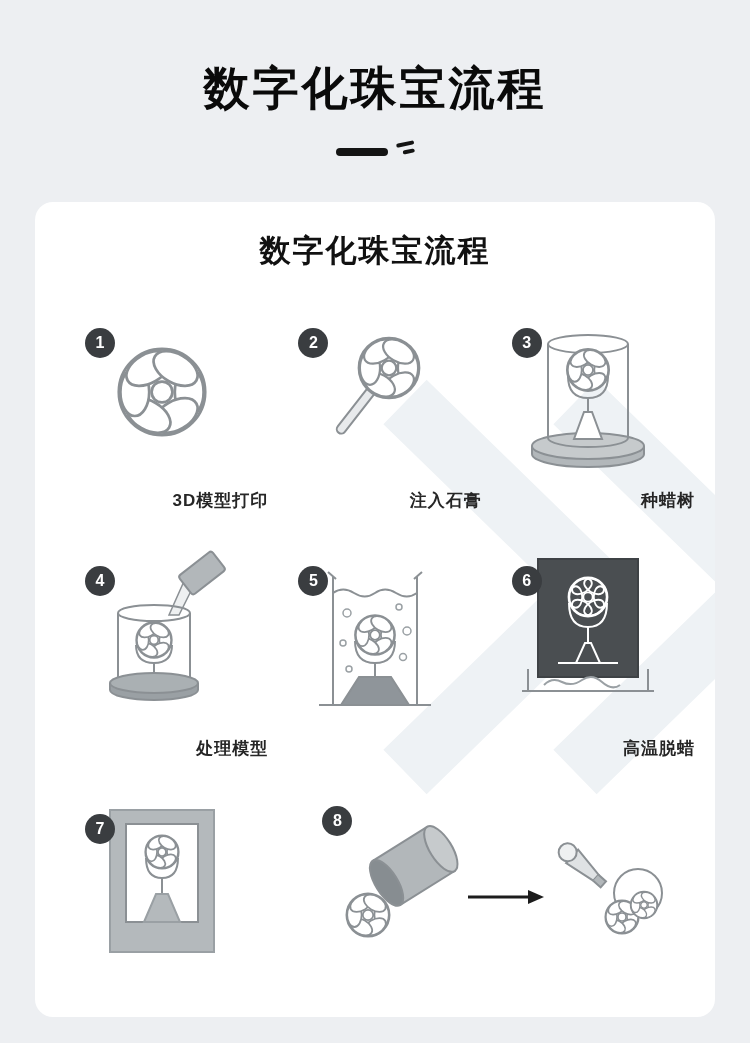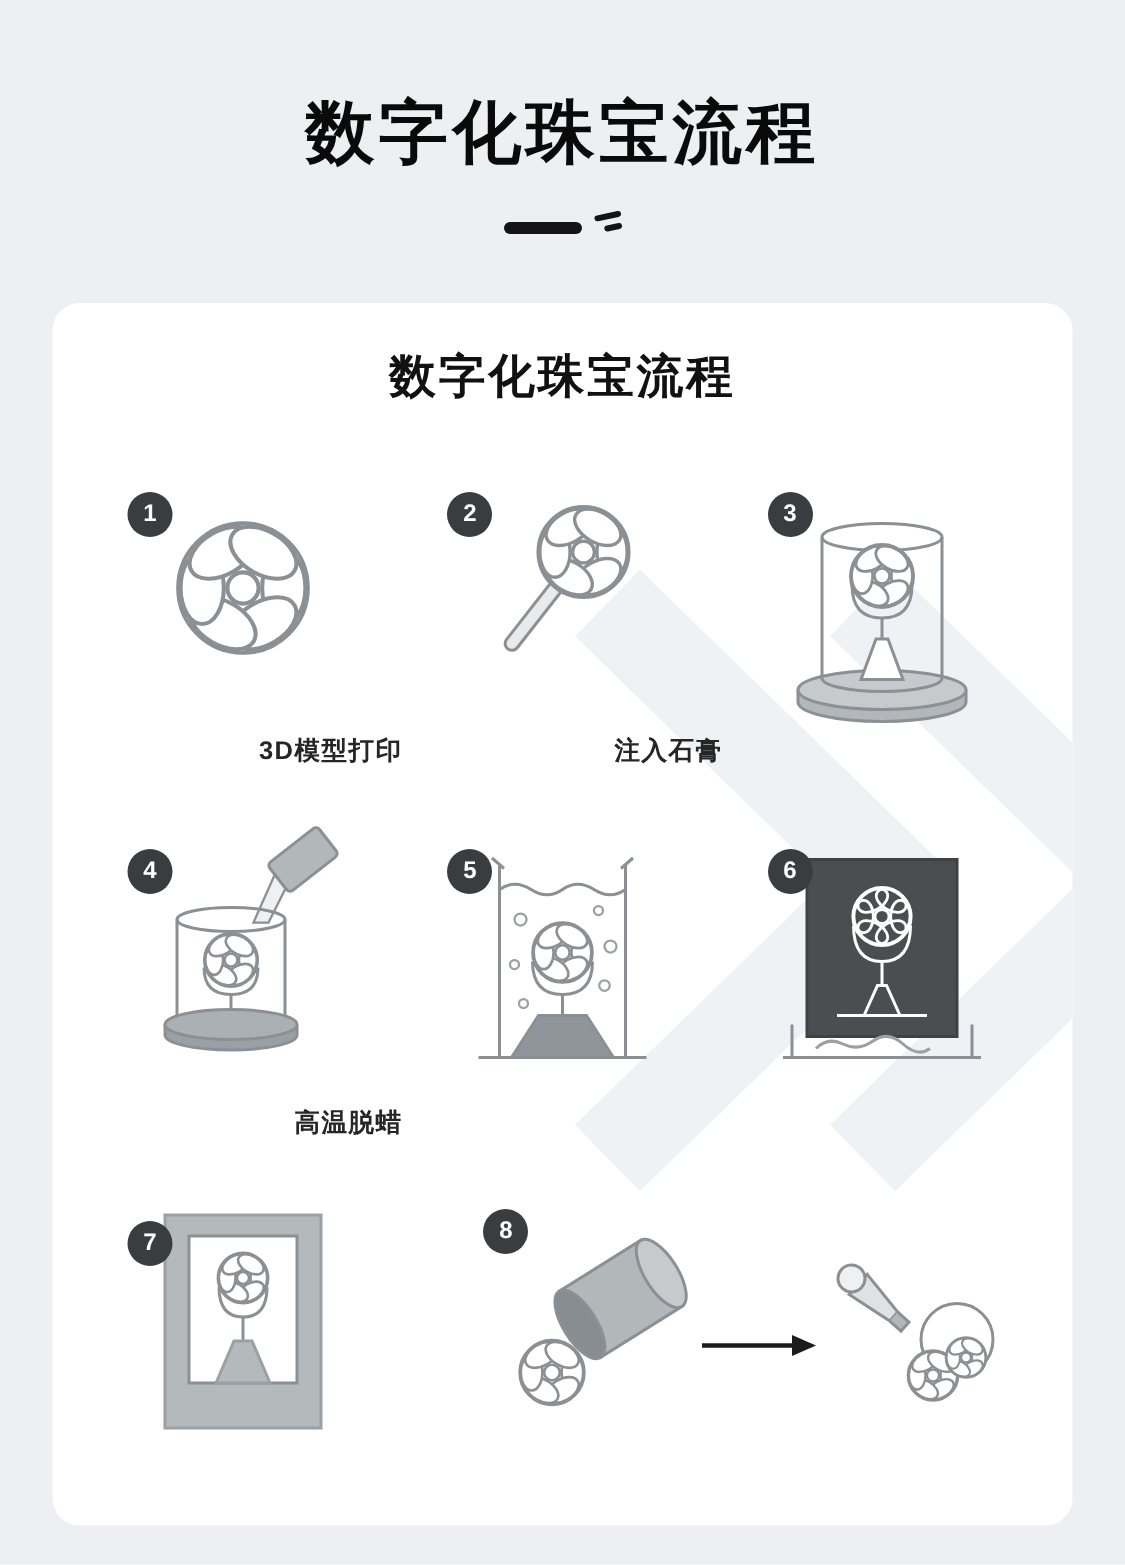--- a/index.html
+++ b/index.html
@@ -143,20 +143,21 @@
             <path d="M50 36 V130 M130 36 V130" stroke="#8b9094" stroke-width="2" fill="none"></path>
             <path d="M50 130 a40 9 0 0 0 80 0" fill="none" stroke="#8b9094" stroke-width="2"></path>
             <g stroke="#8b9094" fill="none" stroke-width="2">
               <path d="M70 68 Q70 90 90 90 Q110 90 110 68"></path>
               <path d="M90 90 V104"></path>
               <path d="M76 131 L86 104 h8 L104 131 Z" fill="#fff"></path>
             </g>
             <use href="#knotg" transform="translate(90,62) scale(0.78)" fill="#fff" stroke="#8b9094" stroke-width="2.4"></use>
           </svg>
         </div>
+        <div class="step-label">种蜡树</div>
       </div>
 
       <div class="cell">
         <span class="badge">4</span>
         <div class="illus">
           <svg width="180" height="172" viewBox="0 0 180 172">
             <path d="M113 30 L97 66 h10 L123 34 Z" fill="#eef0f1" stroke="#8b9094" stroke-width="1.5"></path>
             <g transform="translate(130,24) rotate(-38)">
               <rect x="-21" y="-12" width="42" height="24" rx="3" fill="#b2b7ba" stroke="#8b9094" stroke-width="2"></rect>
             </g>
@@ -164,21 +165,21 @@
             <path d="M46 64 V134 M118 64 V134" stroke="#8b9094" fill="none" stroke-width="2"></path>
             <g stroke="#8b9094" fill="none" stroke-width="2">
               <path d="M64 96 Q64 114 82 114 Q100 114 100 96"></path>
               <path d="M82 114 V124"></path>
             </g>
             <use href="#knotg" transform="translate(82,91) scale(0.66)" fill="#fff" stroke="#8b9094" stroke-width="2.6"></use>
             <path d="M38 134 v7 a44 10 0 0 0 88 0 v-7" fill="#9aa0a4" stroke="#8b9094" stroke-width="2"></path>
             <ellipse cx="82" cy="134" rx="44" ry="10" fill="#aab0b3" stroke="#8b9094" stroke-width="2"></ellipse>
           </svg>
         </div>
-        <div class="step-label">高温脱蜡</div>
+        <div class="step-label">处理模型</div>
       </div>
 
       <div class="cell">
         <span class="badge">5</span>
         <div class="illus">
           <svg width="180" height="172" viewBox="0 0 180 172">
             <g stroke="#8b9094" stroke-width="2" fill="none">
               <path d="M48 14 V142"></path>
                 <path d="M132 14 V142"></path>
               <path d="M43 9 l8 7"></path>
@@ -216,20 +217,21 @@
               <path d="M78 112 L87 92 h6 L102 112"></path>
               <path d="M60 112 H120"></path>
             </g>
             <path d="M46 134 q 8 -8 18 -3 t 20 -2 t 20 2 t 18 3" fill="none" stroke="#9aa0a4" stroke-width="2"></path>
             <g stroke="#8b9094" stroke-width="2" fill="none">
               <path d="M30 118 V140 M150 118 V140"></path>
               <path d="M24 140 H156"></path>
             </g>
           </svg>
         </div>
+        <div class="step-label">高温脱蜡</div>
       </div>
 
       <div class="cell">
         <span class="badge">7</span>
         <div class="illus">
           <svg width="180" height="160" viewBox="0 0 180 160">
             <rect x="38" y="4" width="104" height="142" fill="#b4b9bc" stroke="#9aa0a4" stroke-width="2"></rect>
             <rect x="54" y="18" width="72" height="98" fill="#fff" stroke="#8b9094" stroke-width="2"></rect>
             <use href="#knotg" transform="translate(90,46) scale(0.62)" fill="#fff" stroke="#8b9094" stroke-width="2.8"></use>
             <g stroke="#8b9094" fill="none" stroke-width="2">

